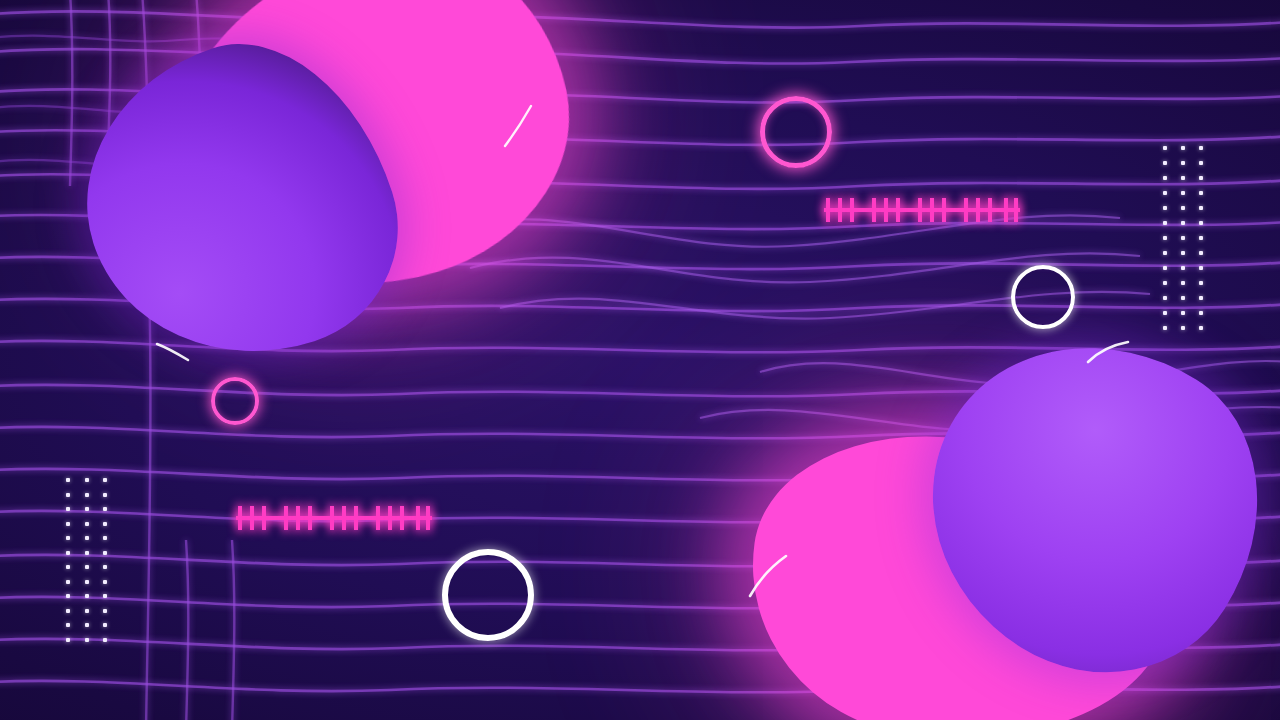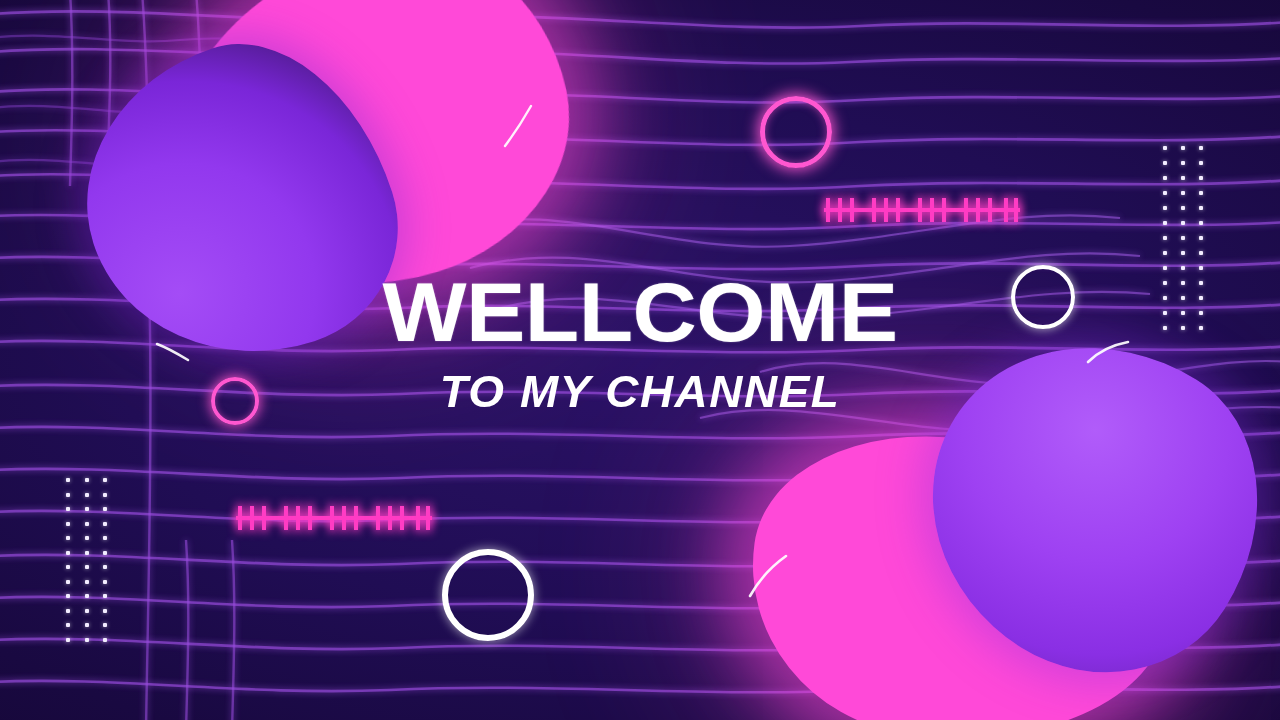--- a/index.html
+++ b/index.html
@@ -341,18 +341,14 @@
 
   <svg class="layer arc" viewBox="0 0 1280 720" preserveAspectRatio="none" aria-hidden="true" style="z-index:30">
     <g fill="none" stroke="#FFFFFF" stroke-linecap="round" opacity="0.92">
       <path d="M531,106 C522,122 514,134 505,146" stroke-width="2.4"></path>
       <path d="M157,344 C168,348 178,354 188,360" stroke-width="2.6"></path>
       <path d="M750,596 C760,578 772,566 786,556" stroke-width="2.6"></path>
       <path d="M1088,362 C1098,352 1112,345 1128,342" stroke-width="2.6"></path>
     </g>
   </svg>
 
-  <div id="text-block">
-    <h1 id="title">WELLCOME</h1>
-    <h2 id="subtitle">TO MY CHANNEL</h2>
-  </div>
 
 </div>
 
 </body></html>

